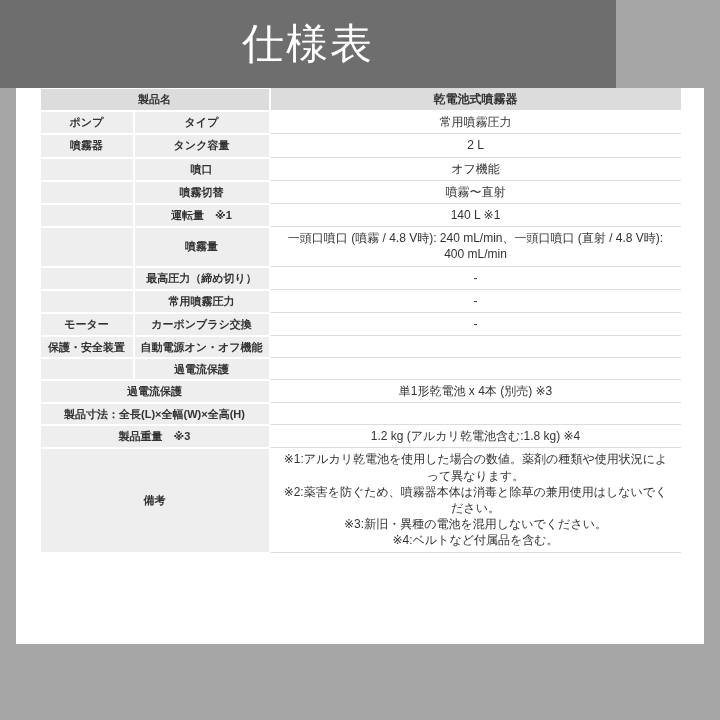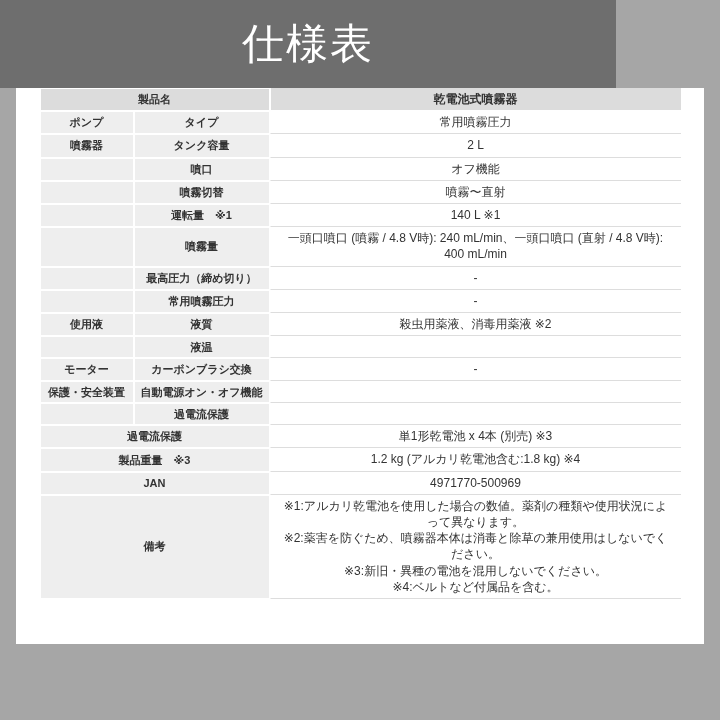--- a/index.html
+++ b/index.html
@@ -119,55 +119,45 @@
           <th></th>
           <th>最高圧力（締め切り）</th>
           <td class="val">-</td>
         </tr>
         <tr>
           <th></th>
           <th>常用噴霧圧力</th>
           <td class="val">-</td>
         </tr>
         <tr>
-          <th>使用液</th>
-          <th>液質</th>
-          <td class="val">殺虫用薬液、消毒用薬液 ※2</td>
-        </tr>
-        <tr>
-          <th></th>
-          <th>液温</th>
-          <td class="val"></td>
-        </tr>
-        <tr>
           <th>モーター</th>
           <th>カーボンブラシ交換</th>
           <td class="val">-</td>
         </tr>
         <tr>
           <th>保護・安全装置</th>
           <th>自動電源オン・オフ機能</th>
           <td class="val"></td>
         </tr>
         <tr>
           <th></th>
           <th>過電流保護</th>
           <td class="val"></td>
         </tr>
         <tr>
           <th colspan="2">過電流保護</th>
           <td class="val">単1形乾電池 x 4本 (別売) ※3</td>
         </tr>
         <tr>
+          <th colspan="2">製品寸法：全長(L)×全幅(W)×全高(H)</th>
+          <td class="val"></td>
+        </tr>
+        <tr>
           <th colspan="2">製品重量　※3</th>
           <td class="val">1.2 kg (アルカリ乾電池含む:1.8 kg) ※4</td>
-        </tr>
-        <tr>
-          <th colspan="2">JAN</th>
-          <td class="val">4971770-500969</td>
         </tr>
         <tr>
           <th colspan="2">備考</th>
           <td class="val">※1:アルカリ乾電池を使用した場合の数値。薬剤の種類や使用状況によって異なります。
 ※2:薬害を防ぐため、噴霧器本体は消毒と除草の兼用使用はしないでください。
 ※3:新旧・異種の電池を混用しないでください。
 ※4:ベルトなど付属品を含む。</td>
         </tr>
       </tbody>
   </table>

